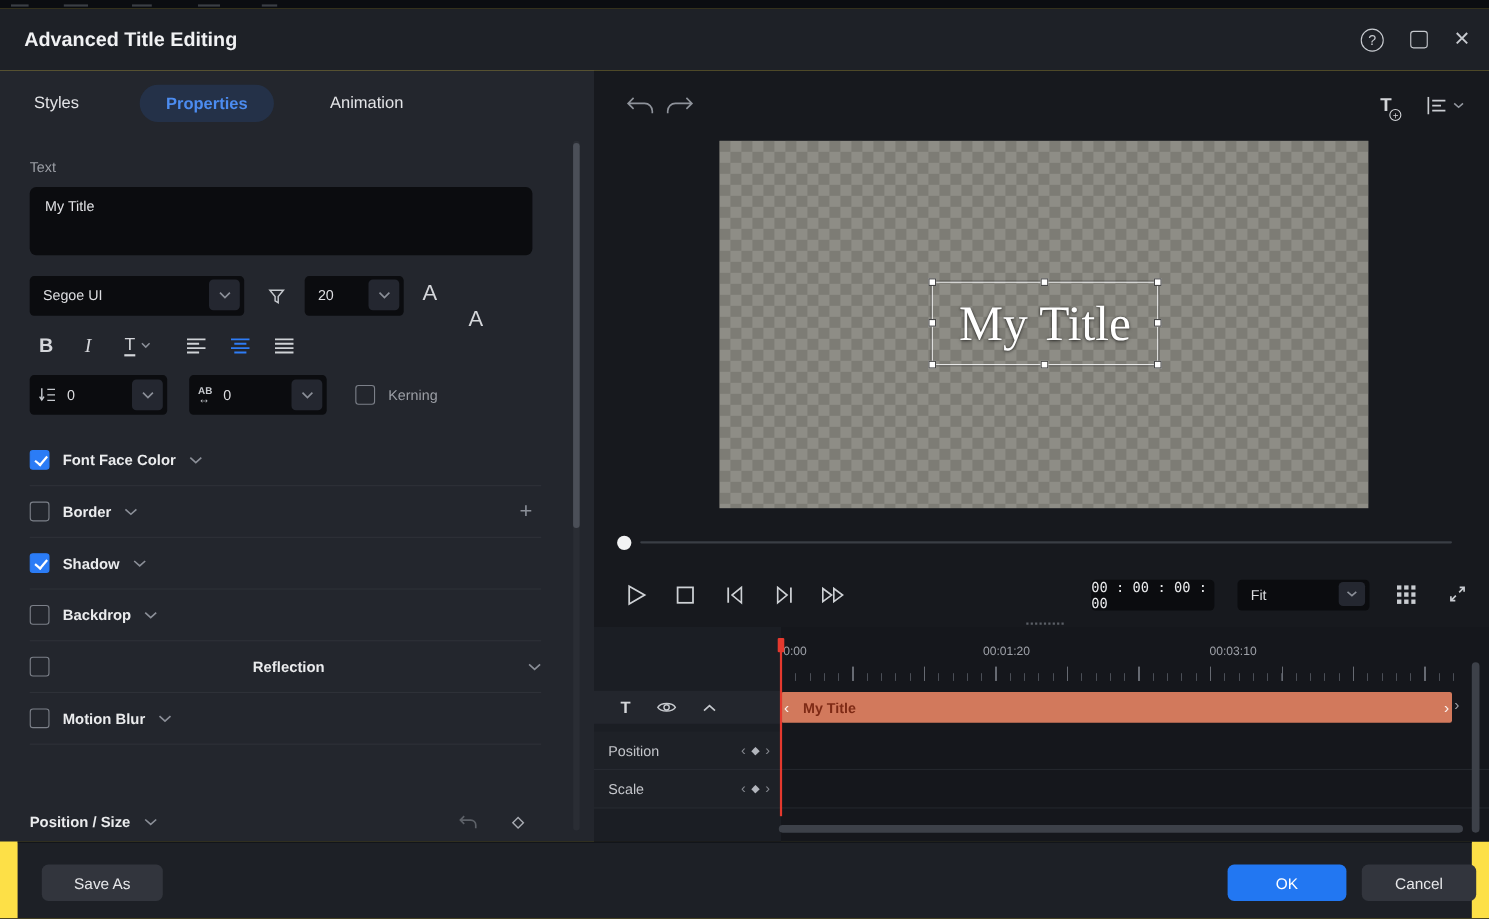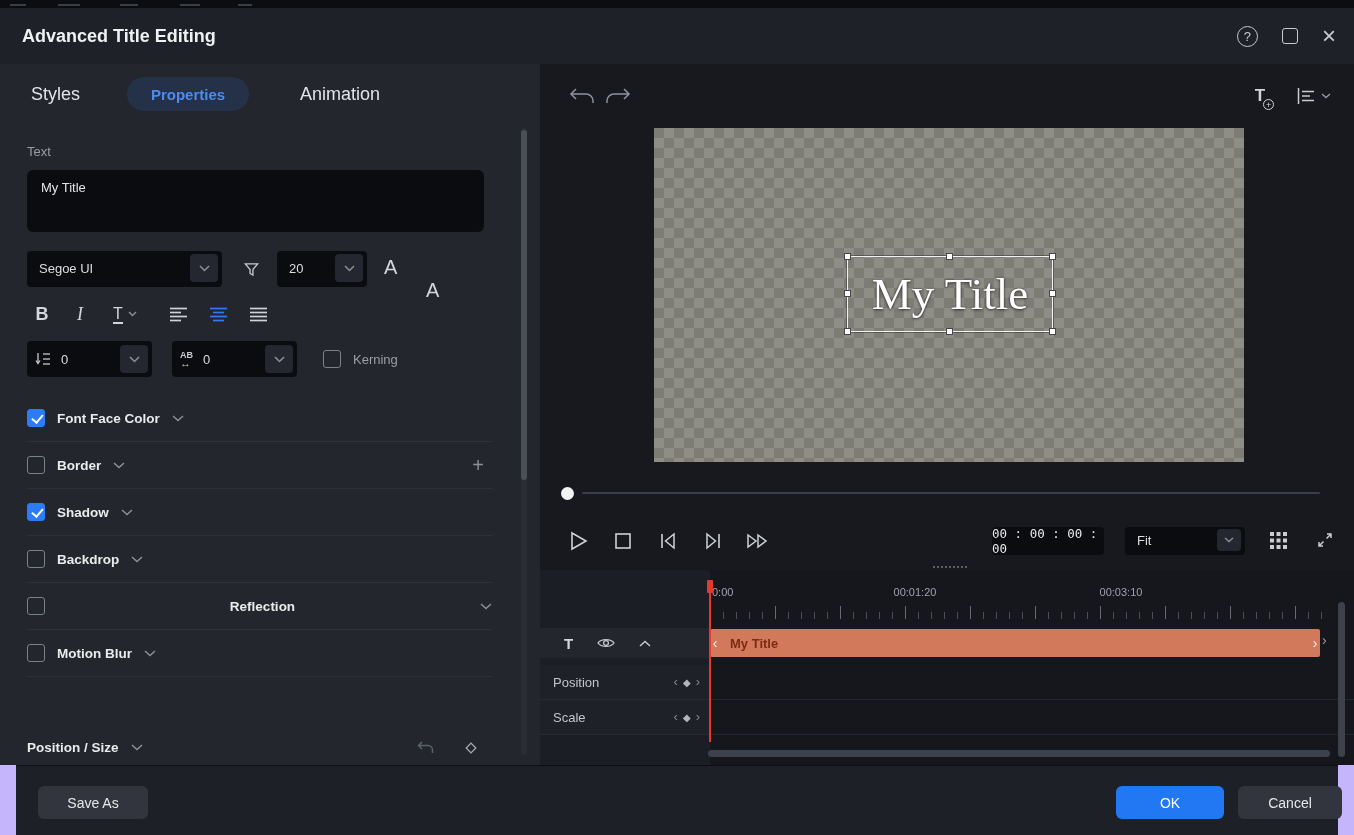--- a/index.html
+++ b/index.html
@@ -1,33 +1,33 @@
 <!DOCTYPE html>
 <html><head>
 <meta charset="utf-8">
 <style>
   * { margin:0; padding:0; box-sizing:border-box; }
   html,body { width:1354px; height:835px; }
   body { background:#0e1014; font-family:"Liberation Sans", sans-serif; }
-  .app { position:relative; width:1354px; height:835px; background:#c4b5fd; overflow:hidden; color:#e8e9eb; }
+  .app { position:relative; width:1354px; height:835px; background:#fde047; overflow:hidden; color:#e8e9eb; }
   .abs { position:absolute; }
 
   
   .menu-strip { position:absolute; left:0; top:0; width:1354px; height:8px; background:#0b0d11; }
   .menu-strip i { position:absolute; top:4px; height:2px; background:#3a3e45; }
   .titlebar { position:absolute; left:0; top:8px; width:1354px; height:56px; background:#1e2127; }
   .titlebar .title { position:absolute; left:22px; top:0; line-height:56px; font-size:18px; font-weight:600; color:#f0f1f3; }
   .win-controls { position:absolute; right:18px; top:0; height:56px; display:flex; align-items:center; gap:24px; }
   .help-btn { width:21px; height:21px; border:1.5px solid #c7cacF; border-radius:50%; color:#c7cacf; font-size:13px; display:flex; align-items:center; justify-content:center; }
   .max-btn { width:16px; height:16px; border:1.7px solid #c7cacf; border-radius:3px; }
   .close-btn { color:#c7cacf; font-size:24px; line-height:20px; }
 
   
   .left-panel { position:absolute; left:0; top:64px; width:540px; height:701px; background:#23262d; overflow:hidden; }
-  .tab { position:absolute; top:0; height:60px; line-height:60px; font-size:18px; color:#e3e4e7; }
+  .tab { position:absolute; top:0; height:60px; line-height:60px; font-size:15px; color:#e3e4e7; }
   .tab-pill { position:absolute; left:127px; top:13px; width:122px; height:34px; border-radius:17px; background:rgba(45,120,240,0.14); color:#4c8cf0; font-size:15px; font-weight:600; display:flex; align-items:center; justify-content:center; }
   .field-label { position:absolute; left:27px; top:80px; font-size:13px; color:#9b9ea5; }
   .textarea { position:absolute; left:27px; top:106px; width:457px; height:62px; background:#0b0c0f; border-radius:6px; padding:10px 14px; font-size:13px; color:#e2e3e6; }
 
   .select { position:absolute; background:#0b0c0f; border-radius:4px; display:flex; align-items:center; justify-content:space-between; padding:0 4px 2px 12px; font-size:13px; color:#dcdde0; }
   .dd-btn { width:28px; height:28px; border-radius:4px; background:#242730; display:flex; align-items:center; justify-content:center; }
   .spin-combo { position:absolute; background:#0b0c0f; border-radius:4px; display:flex; align-items:center; padding:0 4px 0 8px; font-size:13px; color:#dcdde0; }
   .spin-combo .val { margin-left:10px; }
   .spin-combo .dd-btn { margin-left:auto; }
 

